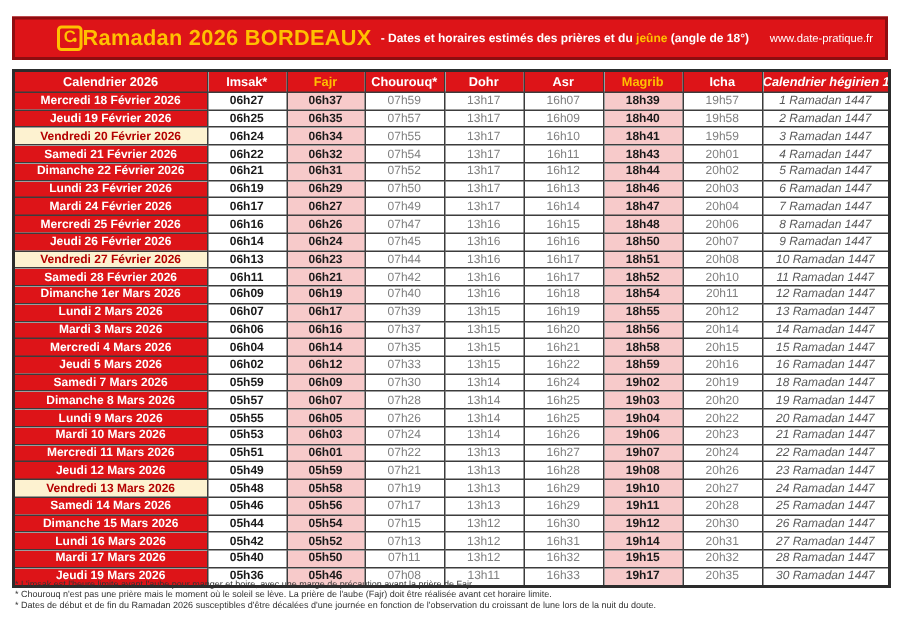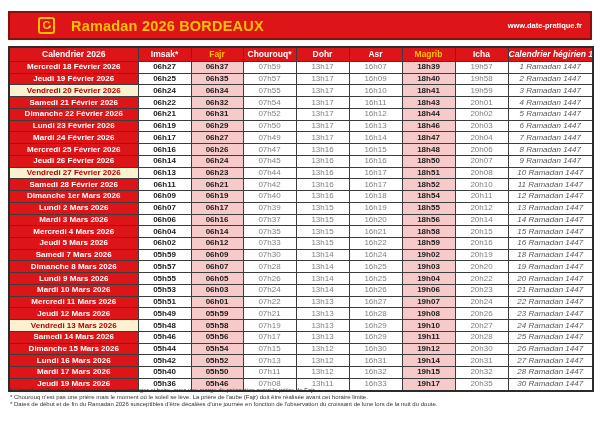--- a/index.html
+++ b/index.html
@@ -13,24 +13,24 @@
     background:#dd1418;border:2px solid #8e0d10;box-sizing:border-box;
     display:flex;align-items:center;
   }
   .logo-box{
     margin-left:28px;width:13px;height:13px;flex:0 0 auto;
     border:2px solid #ffc000;border-radius:3px;
     display:flex;align-items:center;justify-content:center;position:relative;
   }
   .logo-c{color:#ffc000;font-weight:bold;font-size:11px;line-height:1;}
   .logo-dot{position:absolute;right:2px;top:6px;width:2.5px;height:2.5px;border-radius:50%;background:#ffc000;}
-  .title{color:#ffc000;font-weight:bold;font-size:14.5px;margin-left:16px;white-space:nowrap;letter-spacing:0.2px;}
+  .title{color:#ffc000;font-weight:bold;font-size:14.5px;margin-left:0;white-space:nowrap;letter-spacing:0.2px;}
   .subtitle{color:#ffffff;font-weight:bold;font-size:8px;margin-left:6px;white-space:nowrap;}
   .subtitle .hl{color:#ffc000;}
-  .website{color:#ffffff;font-weight:bold;font-size:7.5px;margin-left:auto;margin-right:8px;white-space:nowrap;}
+  .website{color:#ffffff;font-weight:normal;font-size:7.5px;margin-left:auto;margin-right:8px;white-space:nowrap;}
   
   table.prayer{
     position:absolute;left:8px;top:46px;width:584px;height:346px;
     border-collapse:collapse;table-layout:fixed;
     border:2px solid #2c2c2c;
   }
   th,td{
     border:1px solid #3c3c3c;text-align:center;vertical-align:middle;
     padding:0;line-height:1;overflow:hidden;white-space:nowrap;
   }
@@ -54,20 +54,21 @@
 </style>
 </head>
 <body>
 
 <div class="header-bar">
   <span class="logo-box">
     <span class="logo-c">C</span>
     <span class="logo-dot"></span>
   </span>
   <span class="title">Ramadan 2026 BORDEAUX</span>
+  <span class="subtitle"><span>- Dates et horaires estimés des prières et du </span><span class="hl">jeûne</span><span> (angle de 18°)</span></span>
   <span class="website">www.date-pratique.fr</span>
 </div>
 
 <table class="prayer">
   <colgroup>
     <col style="width:129px">
       <col style="width:53px">
       <col style="width:52px">
     <col style="width:53px">
       <col style="width:53px">

